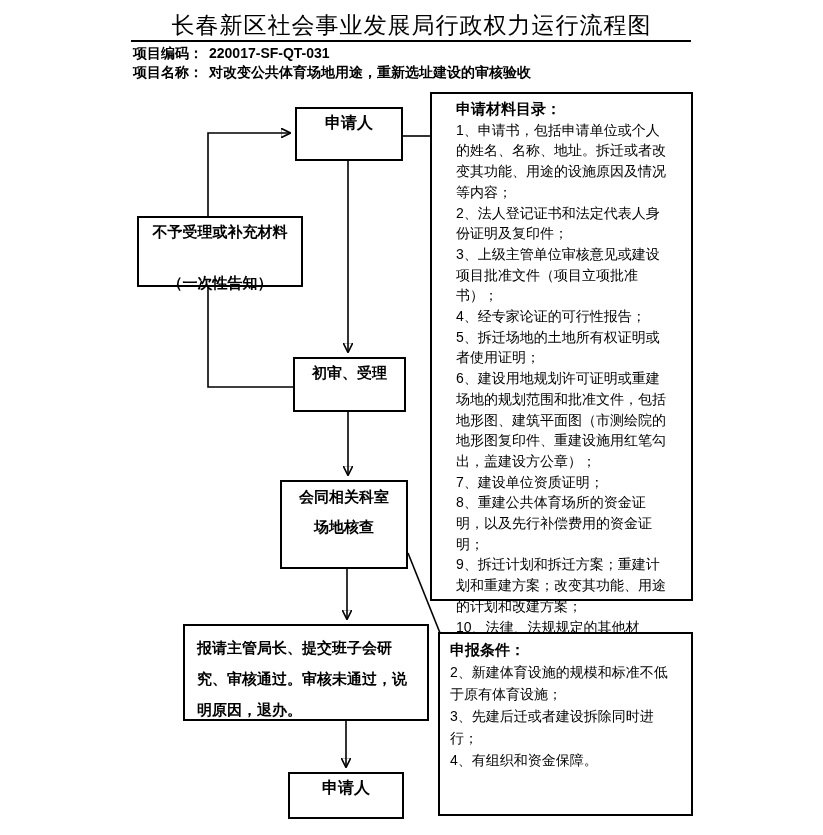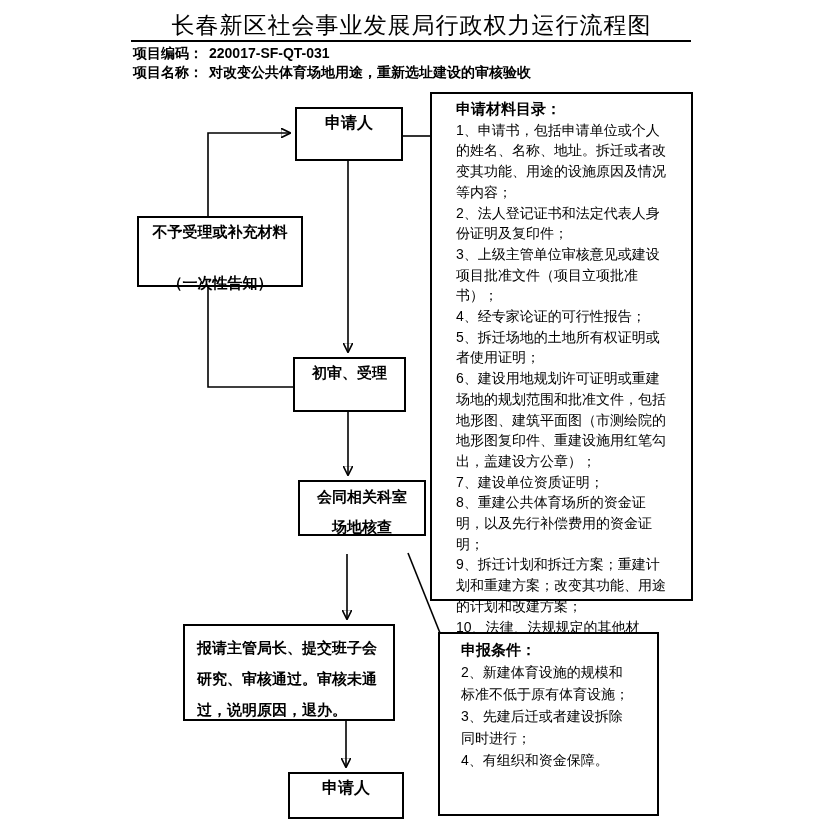--- a/index.html
+++ b/index.html
@@ -46,43 +46,43 @@
     flex-direction: column;
     align-items: center;
     justify-content: flex-start;
     font-weight: bold;
     text-align: center;
     line-height: 28px;
   }
   #box-applicant-top   { left: 295px; top: 107px; width: 108px; height: 54px; font-size: 16px; }
   #box-reject          { left: 137px; top: 216px; width: 166px; height: 71px; font-size: 15px; gap: 23px; }
   #box-initial         { left: 293px; top: 357px; width: 113px; height: 55px; font-size: 15px; }
-  #box-joint           { left: 298px; top: 480px; width: 128px; height: 56px; font-size: 15px; line-height: 30px; }
-  #box-report          { left: 183px; top: 624px; width: 212px; height: 97px; font-size: 15px;
+  #box-joint           { left: 280px; top: 480px; width: 128px; height: 89px; font-size: 15px; line-height: 30px; }
+  #box-report          { left: 183px; top: 624px; width: 246px; height: 97px; font-size: 15px;
                          line-height: 31px; text-align: left; align-items: flex-start;
                          padding: 2px 12px; justify-content: center; display: block;
                          padding-top: 6px; }
   #box-applicant-bottom{ left: 288px; top: 772px; width: 116px; height: 47px; font-size: 16px; }
 
   .panel {
     position: absolute;
     border: 2px solid #000;
     background: #ffffff;
   }
   #panel-materials {
     left: 430px; top: 92px;
     width: 263px; height: 509px;
     padding: 5px 24px;
     font-size: 14px;
     line-height: 20.7px;
   }
   #panel-conditions {
     left: 438px; top: 632px;
-    width: 221px; height: 184px;
-    padding: 5px 21px;
+    width: 255px; height: 184px;
+    padding: 5px 10px;
     font-size: 14px;
     line-height: 22px;
   }
   .panel-title { font-weight: bold; font-size: 15px; }
   .panel-item { text-align: left; }
 
   #connectors {
     position: absolute;
     left: 0; top: 0;
     pointer-events: none;

